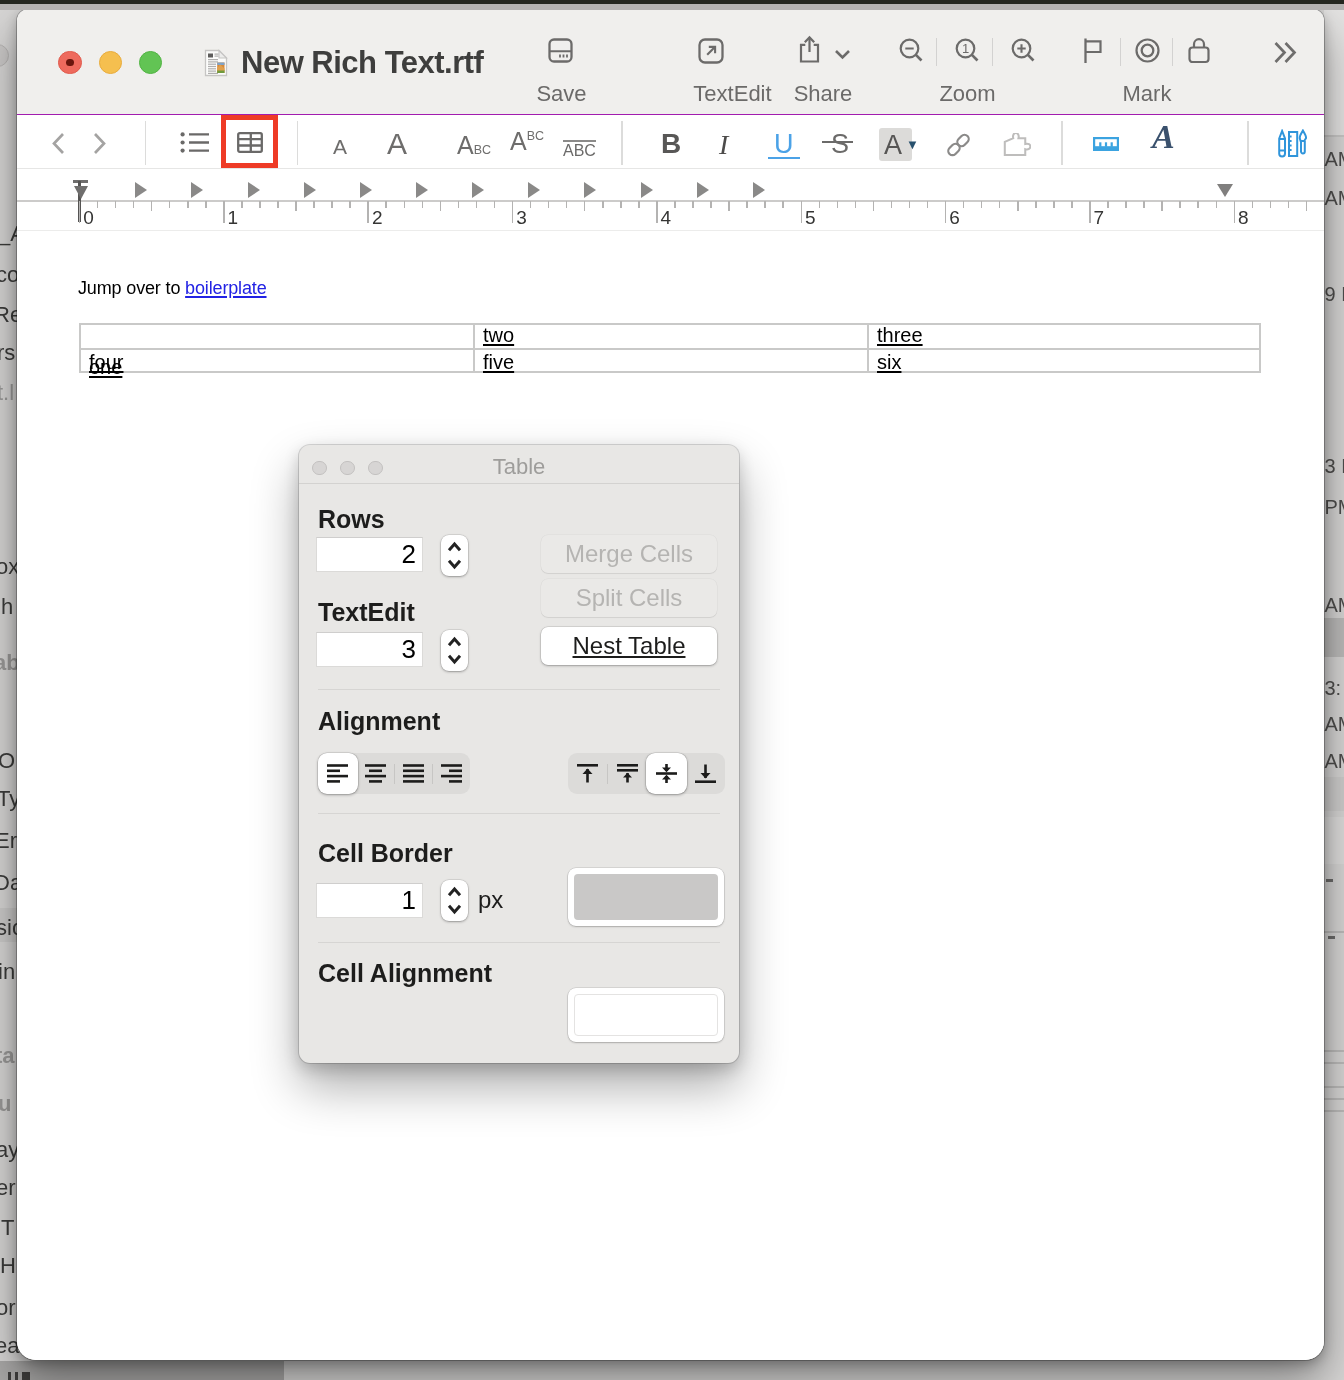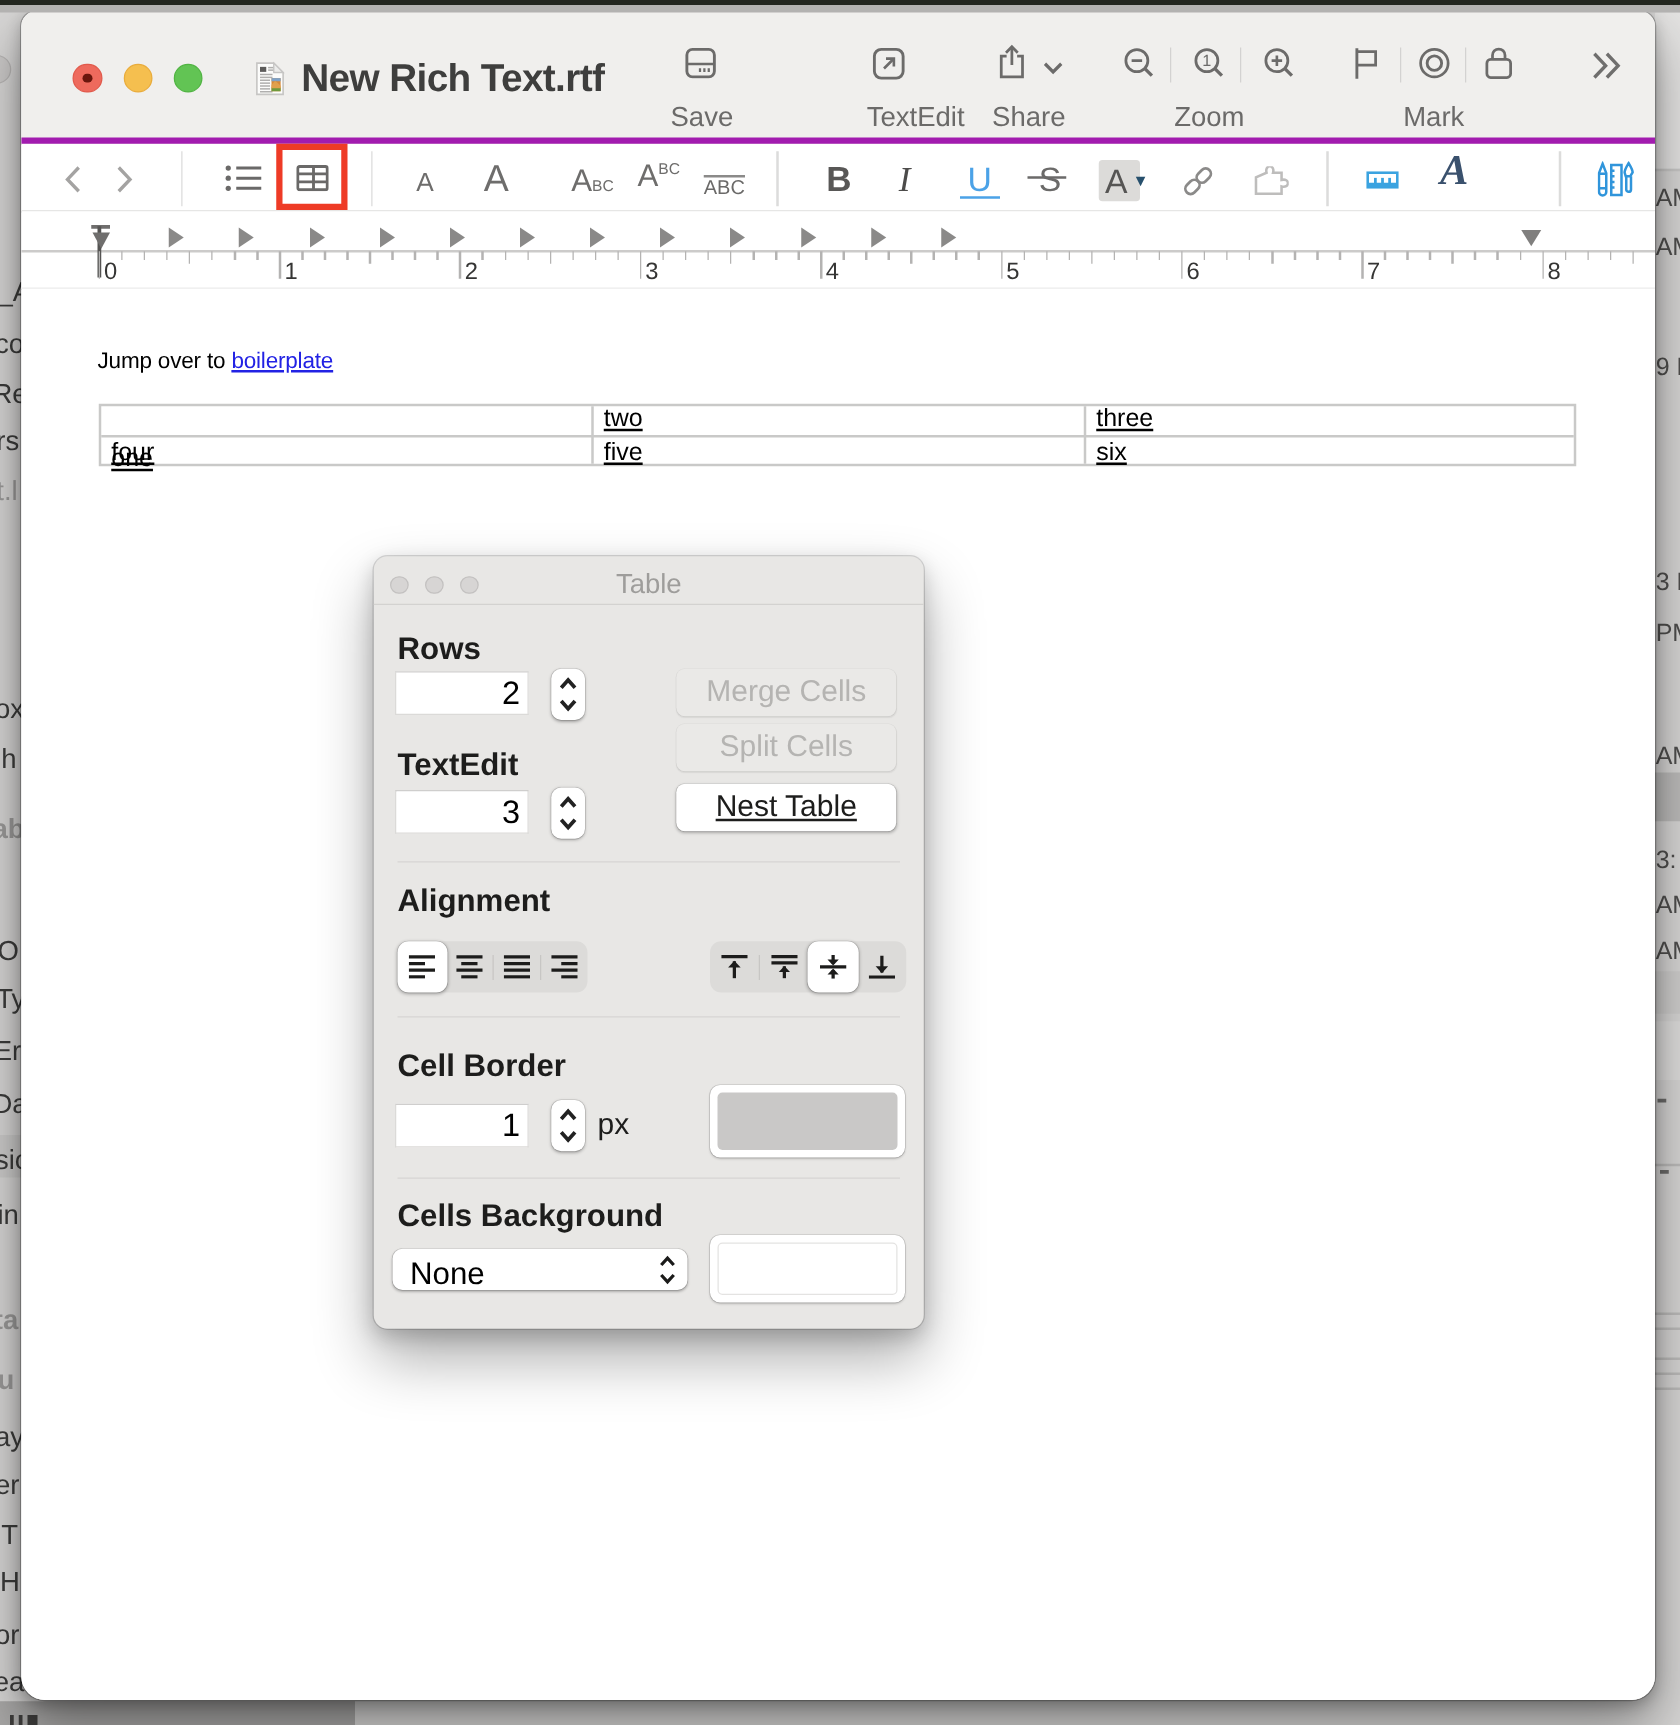--- a/index.html
+++ b/index.html
@@ -15,21 +15,21 @@
   .rfrag { position:absolute; color:#4f4e4d; font-size:20px; line-height:1; white-space:nowrap; left:1324.5px; z-index:1;}
   .rband { position:absolute; left:1324px; width:20px; z-index:0; }
   .rline { position:absolute; left:1324px; width:20px; height:1.5px; background:#bcbbba; z-index:1;}
   #bleft { position:absolute; left:0; top:1361px; width:284px; height:19px; background:#a9a8a7; z-index:1;}
   #bleft .m { position:absolute; top:11px; background:#3f3e3d; height:8px; }
 
   
   #win { position:absolute; left:17px; top:9px; width:1307px; height:1351px;
          background:#fff; border-radius:12px 12px 19px 19px; overflow:hidden; z-index:2;
          box-shadow: 0 0 0 1px rgba(0,0,0,0.25), 0 22px 45px rgba(0,0,0,0.4), 0 4px 12px rgba(0,0,0,0.25); }
-  #toolbar { position:absolute; left:0; top:0; width:100%; height:105.5px; background:#f0efed; border-bottom:5px solid #a21caf; }
+  #toolbar { position:absolute; left:0; top:0; width:100%; height:105.5px; background:#f0efed; border-bottom:1px solid #a21caf; }
   #formatbar { position:absolute; left:0; top:106.5px; width:100%; height:53px; background:#fff; border-bottom:1px solid #e6e6e5; }
   #ruler { position:absolute; left:0; top:160.5px; width:100%; height:61px; background:#fff; border-bottom:1px solid #ececeb; }
   #doc { position:absolute; left:0; top:222.5px; width:100%; height:1128px; background:#fff; }
 
   .tl { position:absolute; width:23.5px; height:23.5px; border-radius:50%; top:41.5px; }
   #tl-red { left:41px; background:#ee6a5d; border:1px solid #e15a4c; }
   #tl-red::after { content:""; position:absolute; left:7px; top:7px; width:7.5px; height:7.5px; border-radius:50%; background:#6a160d; }
   #tl-yel { left:81.5px; background:#f5bf4f; border:1px solid #e9ac3c; }
   #tl-grn { left:121.5px; background:#62c454; border:1px solid #51b443; }
 
@@ -528,25 +528,18 @@
       <svg width="27" height="41" viewBox="0 0 27 41">
         <path d="M8,15.2 L13.5,9 L19,15.2" fill="none" stroke="#222" stroke-width="3"></path>
         <path d="M8,25.8 L13.5,32 L19,25.8" fill="none" stroke="#222" stroke-width="3"></path>
       </svg>
     </div>
     <div class="plabel" style="left:179px; top:441px; font-weight:normal; font-size:24px;">px</div>
     <div class="well" style="top:423px; height:58px;">
       <div style="position:absolute; left:6px; top:6px; right:6px; bottom:6px; background:#c9c8c7; border-radius:4px;"></div>
     </div>
     <div class="psep" style="top:497px;"></div>
-    <div class="plabel" style="left:19px; top:514px;">Cells Background</div>
-    <div id="popup">
-      <span class="txt">None</span>
-      <svg style="position:absolute; left:212px; top:5px;" width="16" height="24" viewBox="0 0 16 24">
-        <path d="M3,8 L8,2.5 L13,8" fill="none" stroke="#1b1b1a" stroke-width="2.6"></path>
-        <path d="M3,16 L8,21.5 L13,16" fill="none" stroke="#1b1b1a" stroke-width="2.6"></path>
-      </svg>
-    </div>
+    <div class="plabel" style="left:19px; top:514px;">Cell Alignment</div>
     <div class="well" style="top:543px; height:54px;">
       <div style="position:absolute; left:6px; top:6px; right:6px; bottom:6px; background:#fff; border:1px solid #e4e3e2; border-radius:4px;"></div>
     </div>
   </div>
 </div>
 
 </body></html>

